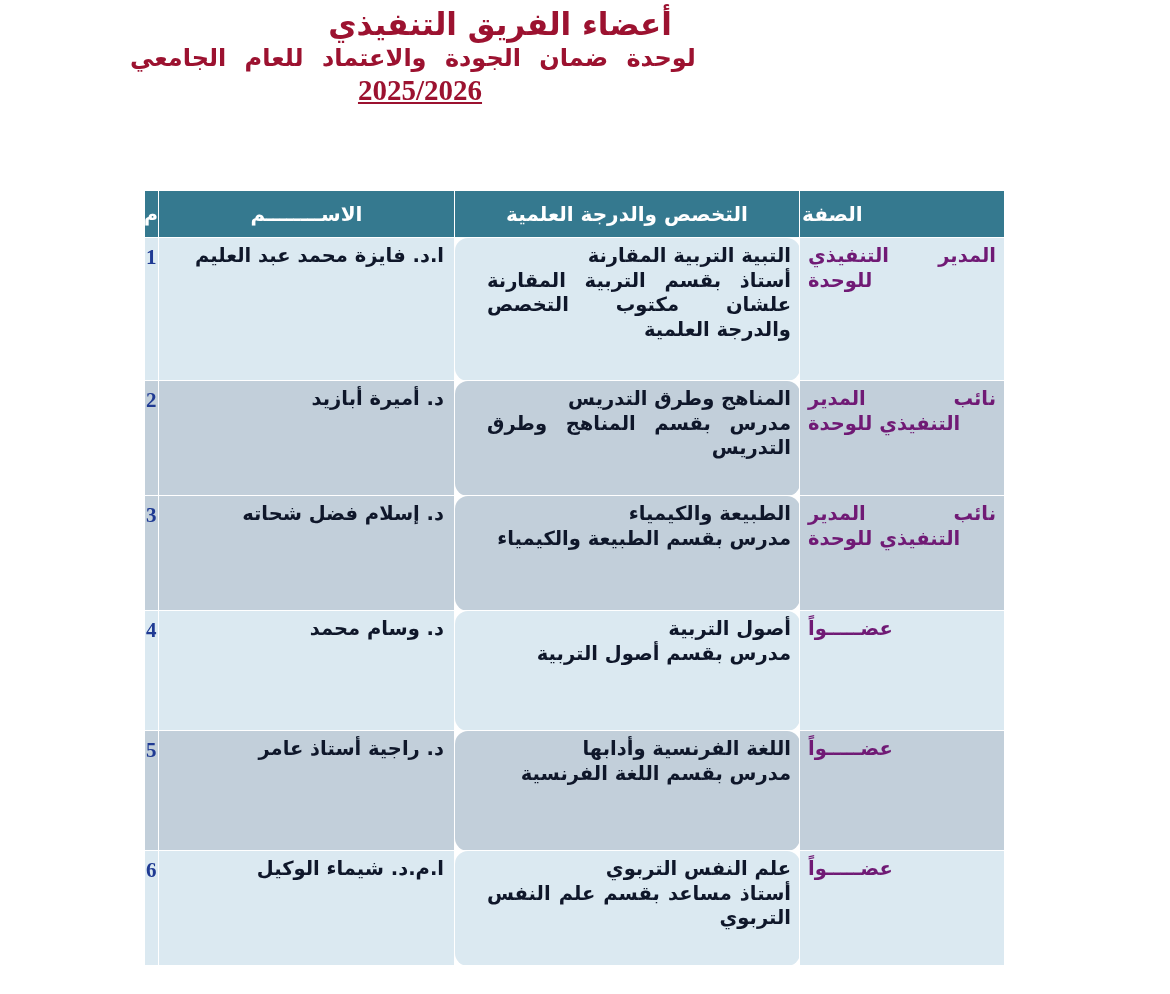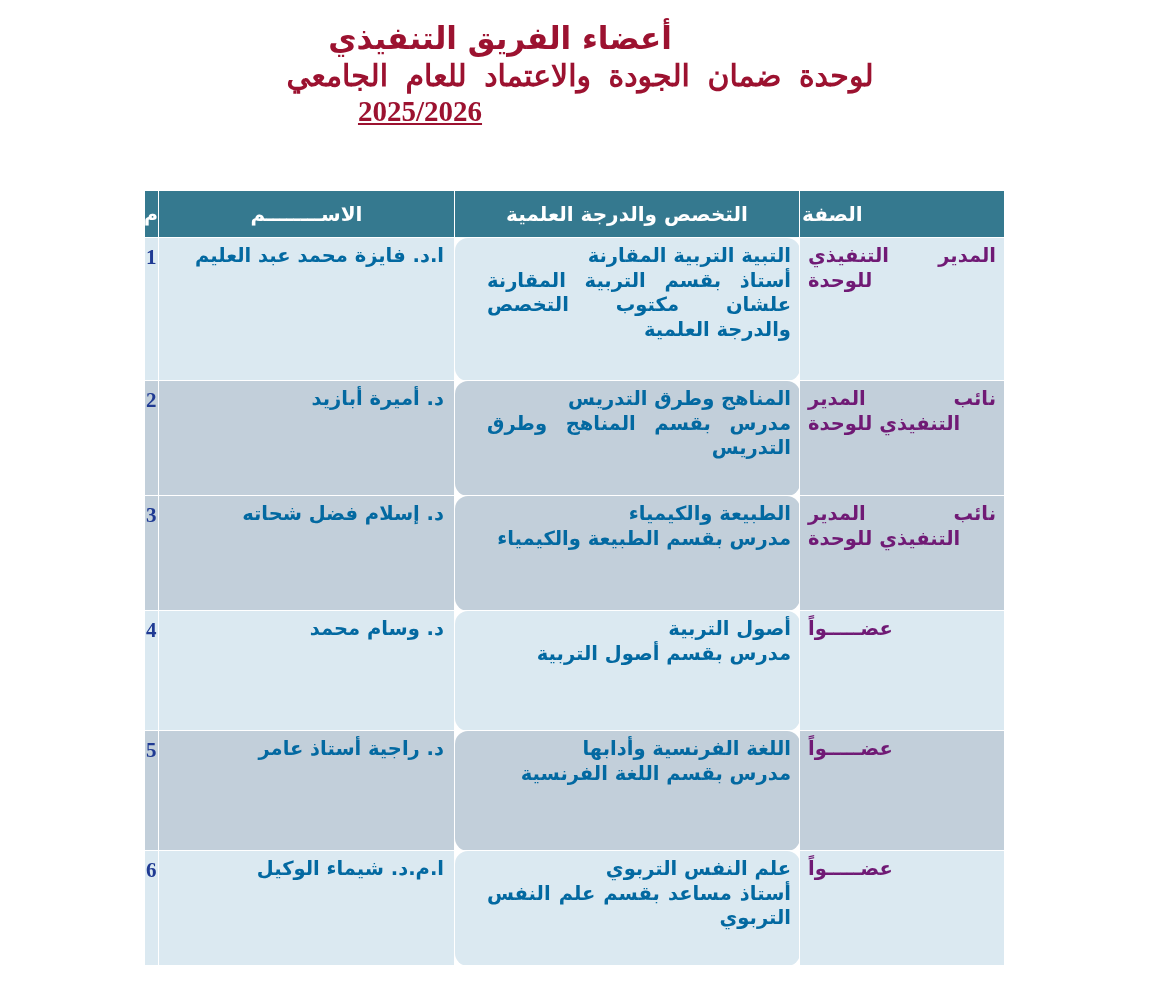--- a/index.html
+++ b/index.html
@@ -12,36 +12,36 @@
     width: 1170px;
     height: 994px;
     font-family: "DejaVu Sans", "Liberation Sans", sans-serif;
     overflow: hidden;
     position: relative;
   }
 
   
   .title-block {
     position: absolute;
-    top: 20px;
+    top: 6px;
     right: 140px;
     width: 900px;
     text-align: left;
     direction: rtl;
   }
   .title-line {
     color: #9c1230;
     font-weight: bold;
     font-size: 31px;
     line-height: 1.22;
     letter-spacing: 0px;
     white-space: nowrap;
   }
   .title-line-1 { text-align: center; padding-right: 160px; }
-  .title-line-2 { text-align: center; font-size: 30px; word-spacing: 10px; font-family: Liberation Serif, serif; }
+  .title-line-2 { text-align: left; font-size: 24px; word-spacing: 10px; }
   .title-line-3 {
     text-align: center;
     padding-right: 320px;
     font-family: "Liberation Serif", "DejaVu Serif", serif;
     font-size: 29px;
     direction: ltr;
     text-decoration: underline;
   }
 
   
@@ -85,21 +85,21 @@
   thead th.h-spec { text-align: center; margin-left: 32px; }
   thead th.h-role { text-align: left; padding-left: 2px; }
 
   tbody td {
     border: 1px solid #ffffff;
     vertical-align: top;
     padding: 6px 8px 8px 8px;
     font-size: 19.5px;
     font-weight: bold;
     line-height: 1.26;
-    color: #0369a1;
+    color: #0f172a;
   }
   tbody tr.odd  td { background: #dbe9f1; }
   tbody tr.even td { background: #c2cfda; }
 
   td.cell-num {
     width: 14px;
     padding: 6px 1px 0 1px;
     text-align: center;
     color: #1f3a93;
     font-family: "Liberation Serif", "DejaVu Serif", serif;

